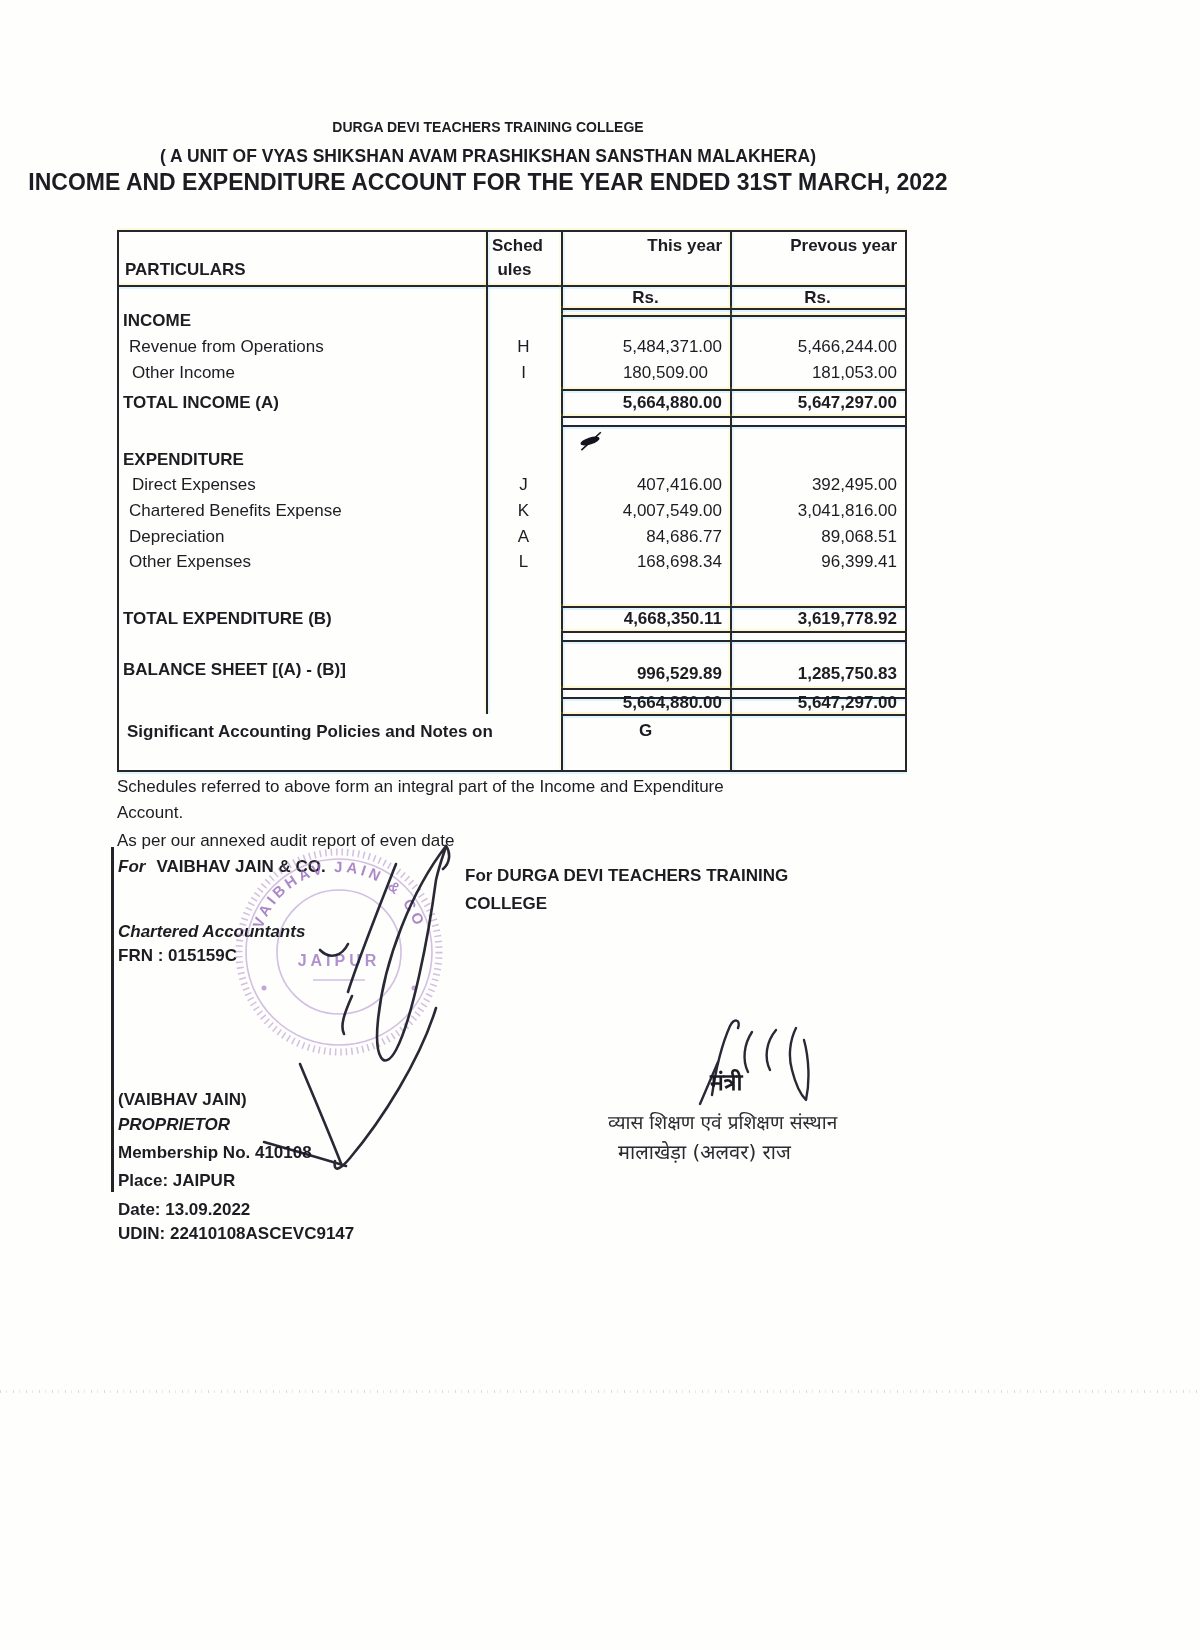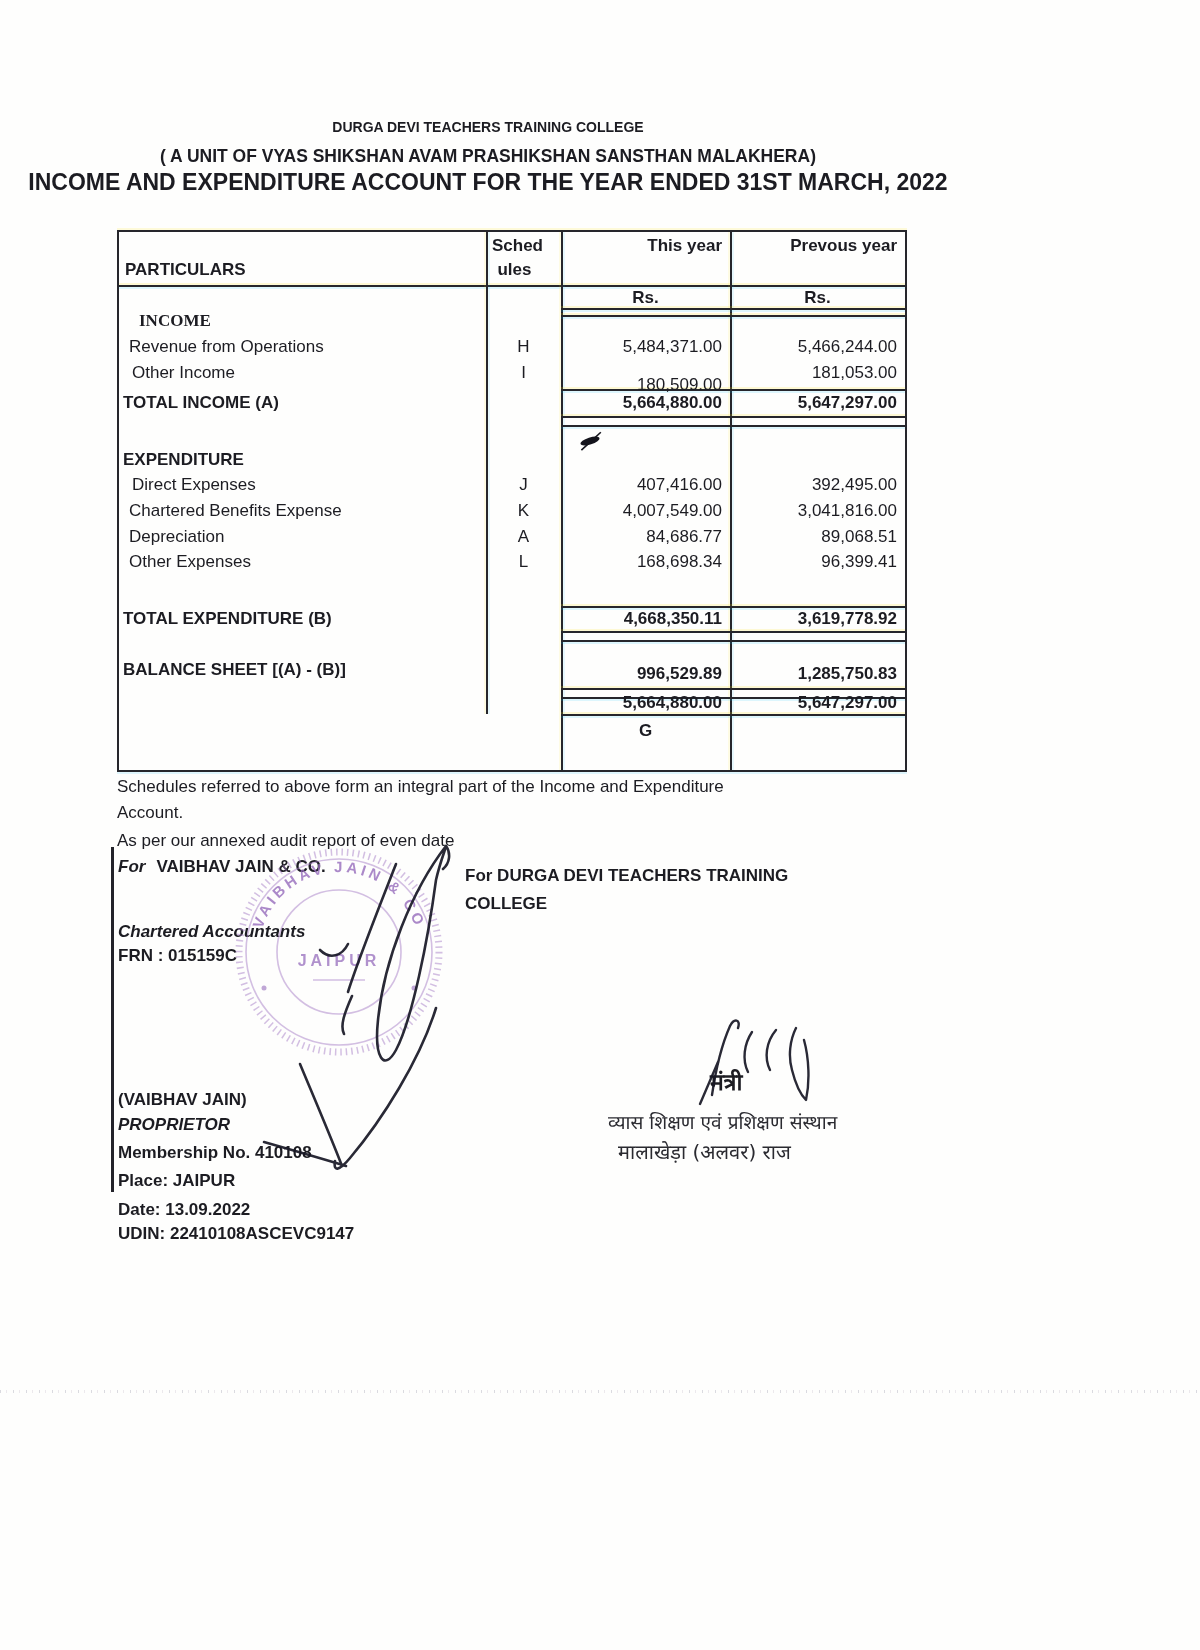--- a/index.html
+++ b/index.html
@@ -59,30 +59,30 @@
   <div class="hline" style="left:442px;top:482px;width:344px;"></div>
 
   <div class="abs t b" style="left:6px;top:26px;">PARTICULARS</div>
   <div class="abs t b c" style="left:367px;top:2px;width:57px;text-align:right;">Sched</div>
   <div class="abs t b c" style="left:367px;top:26px;width:57px;">ules</div>
   <div class="abs t b r" style="left:448px;top:2px;width:155px;">This year</div>
   <div class="abs t b r" style="left:617px;top:2px;width:161px;">Prevous year</div>
   <div class="abs t b c" style="left:442px;top:54px;width:169px;">Rs.</div>
   <div class="abs t b c" style="left:611px;top:54px;width:175px;">Rs.</div>
 
-  <div class="abs t b" style="left:20px;top:77px;font-family:Liberation Serif, serif;">INCOME</div>
+  <div class="abs t b" style="left:4px;top:77px;">INCOME</div>
 
   <div class="abs t" style="left:10px;top:103px;">Revenue from Operations</div>
   <div class="abs t c" style="left:367px;top:103px;width:75px;">H</div>
   <div class="abs t r" style="left:448px;top:103px;width:155px;">5,484,371.00</div>
   <div class="abs t r" style="left:617px;top:103px;width:161px;">5,466,244.00</div>
 
   <div class="abs t" style="left:13px;top:129px;">Other Income</div>
   <div class="abs t c" style="left:367px;top:129px;width:75px;">I</div>
-  <div class="abs t r" style="left:448px;top:129px;width:155px;margin-top:12px;">180,509.00</div>
+  <div class="abs t r" style="left:434px;top:129px;width:155px;">180,509.00</div>
   <div class="abs t r" style="left:617px;top:129px;width:161px;">181,053.00</div>
 
   <div class="abs t b" style="left:4px;top:159px;">TOTAL INCOME (A)</div>
   <div class="abs t b r" style="left:448px;top:159px;width:155px;">5,664,880.00</div>
   <div class="abs t b r" style="left:617px;top:159px;width:161px;">5,647,297.00</div>
 
   <div class="abs t b" style="left:4px;top:216px;">EXPENDITURE</div>
 
   <div class="abs t" style="left:13px;top:241px;">Direct Expenses</div>
   <div class="abs t c" style="left:367px;top:241px;width:75px;">J</div>
@@ -108,20 +108,21 @@
   <div class="abs t b r" style="left:448px;top:375px;width:155px;">4,668,350.11</div>
   <div class="abs t b r" style="left:617px;top:375px;width:161px;">3,619,778.92</div>
 
   <div class="abs t b" style="left:4px;top:426px;">BALANCE SHEET [(A) - (B)]</div>
   <div class="abs t b r" style="left:448px;top:430px;width:155px;">996,529.89</div>
   <div class="abs t b r" style="left:617px;top:430px;width:161px;">1,285,750.83</div>
 
   <div class="abs t b r" style="left:448px;top:459px;width:155px;">5,664,880.00</div>
   <div class="abs t b r" style="left:617px;top:459px;width:161px;">5,647,297.00</div>
 
+  <div class="abs t b" style="left:8px;top:488px;">Significant Accounting Policies and Notes on</div>
   <div class="abs t b c" style="left:442px;top:487px;width:169px;">G</div>
 </div>
 
 <div class="abs t" style="left:117px;top:775px;">Schedules referred to above form an integral part of the Income and Expenditure</div>
 <div class="abs t" style="left:117px;top:801px;">Account.</div>
 <div class="abs t" style="left:117px;top:829px;">As per our annexed audit report of even date</div>
 
 <div class="abs t" style="left:118px;top:855px;">
   <span class="b i">For</span><span class="b" style="margin-left:11px;">VAIBHAV JAIN &amp; CO.</span>
 </div>

